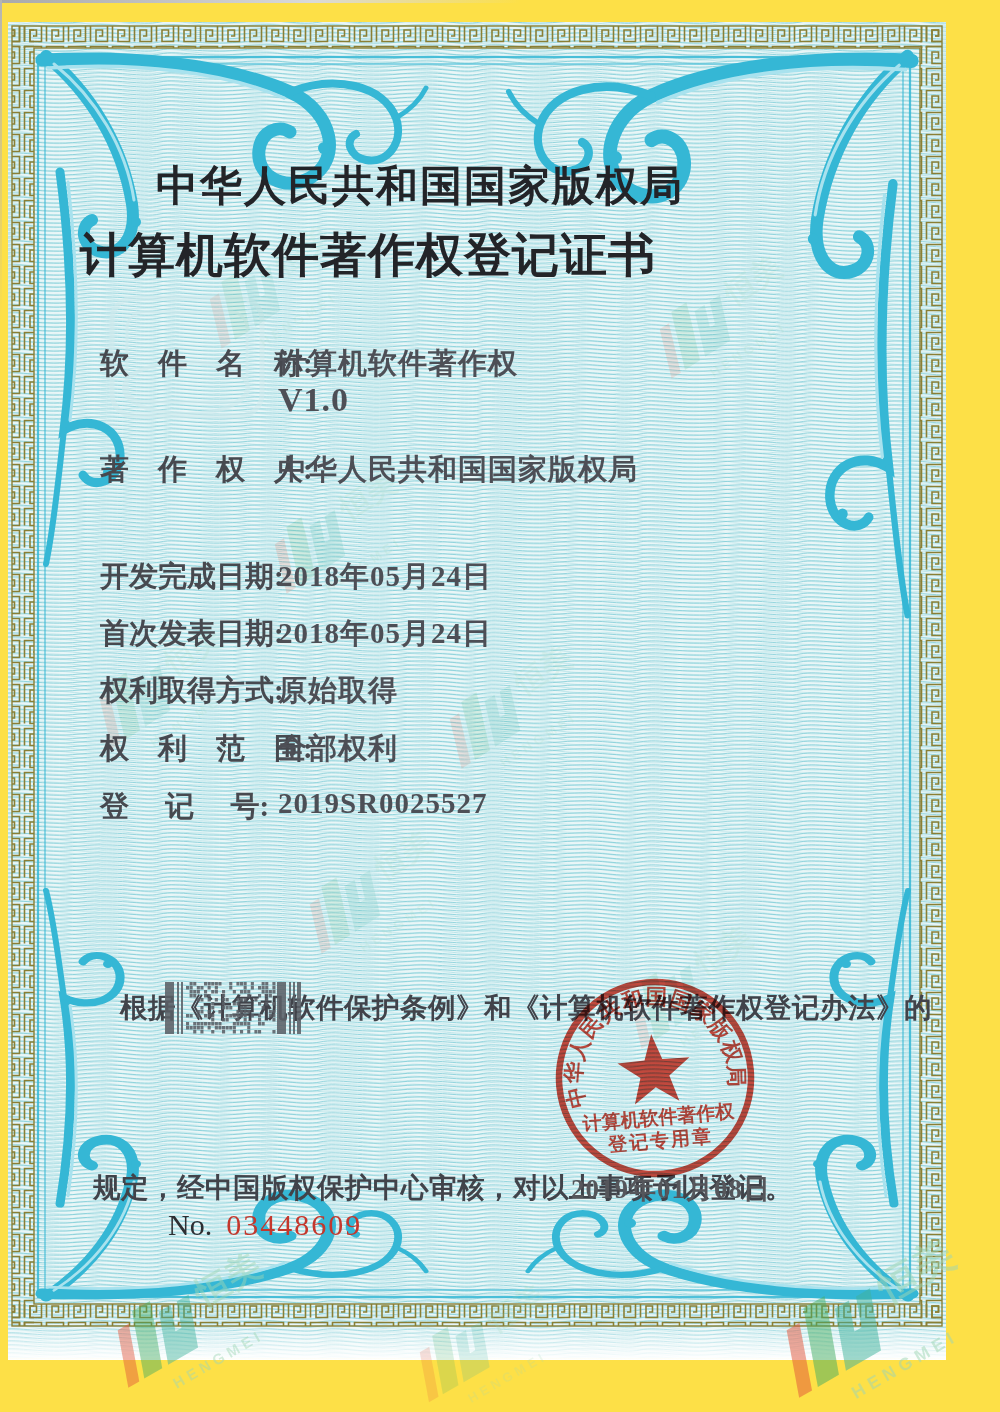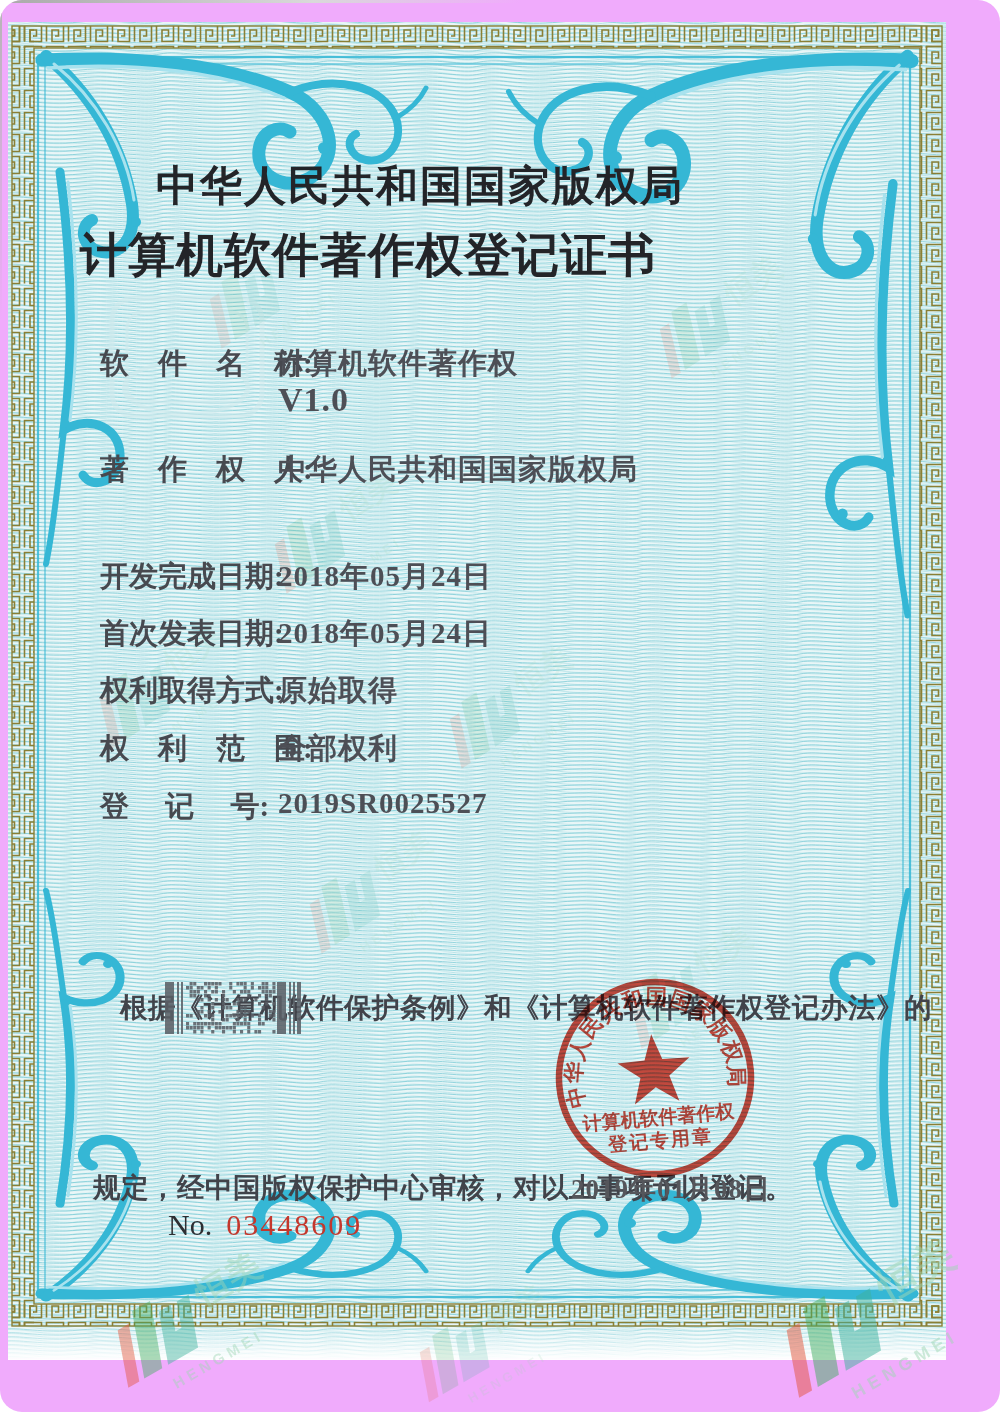--- a/index.html
+++ b/index.html
@@ -4,22 +4,22 @@
 <style>
   :root{
     --c-bg:#e9f6f7; --c-wave:#79cbd6; --c-wave2:#9bd9e1;
     --c-gold:#8a7f35; --c-cyan:#35b7d5; --c-cyanlt:#a8e2ee;
     --c-ink:#232428; --c-label:#47494f; --c-value:#4d4f56;
     --c-statement:#41434a; --c-red:#d23b2e; --c-serialred:#c4372c;
     --c-date:#55565b; --c-bar:#5a6067; --c-wmred:#e2543a;
     --c-wmgreen:#45ad63; --c-wmteal:#3fb29b; --c-wmtext:#9fd6b4;
   }
   html,body{margin:0;padding:0;background:#ffffff;}
-  .page{position:relative;width:1000px;height:1412px;background:#f0abfc;overflow:hidden;
-        font-family:"Liberation Serif","DejaVu Serif",serif;border-radius:22px;}
+  .page{position:relative;width:1000px;height:1412px;background:#fde047;overflow:hidden;
+        font-family:"Liberation Serif","DejaVu Serif",serif;}
   .bg-art{position:absolute;left:0;top:0;width:1000px;height:1412px;}
 
   .gk-line{fill:none;stroke:var(--c-gold);stroke-width:1.6;}
   .gk-edge{fill:none;stroke:var(--c-gold);stroke-width:1.4;}
   .gw-line{fill:none;stroke:var(--c-wave);}
   .cyframe{fill:none;stroke:var(--c-cyan);opacity:.85;}
   .fm{stroke:var(--c-cyan);fill:none;stroke-linecap:round;}
   .fl{stroke:var(--c-cyanlt);fill:none;stroke-linecap:round;}
   .fc{fill:var(--c-cyan);}
   .wm-red{fill:var(--c-wmred);} .wm-green{fill:var(--c-wmgreen);} .wm-teal{fill:var(--c-wmteal);}

